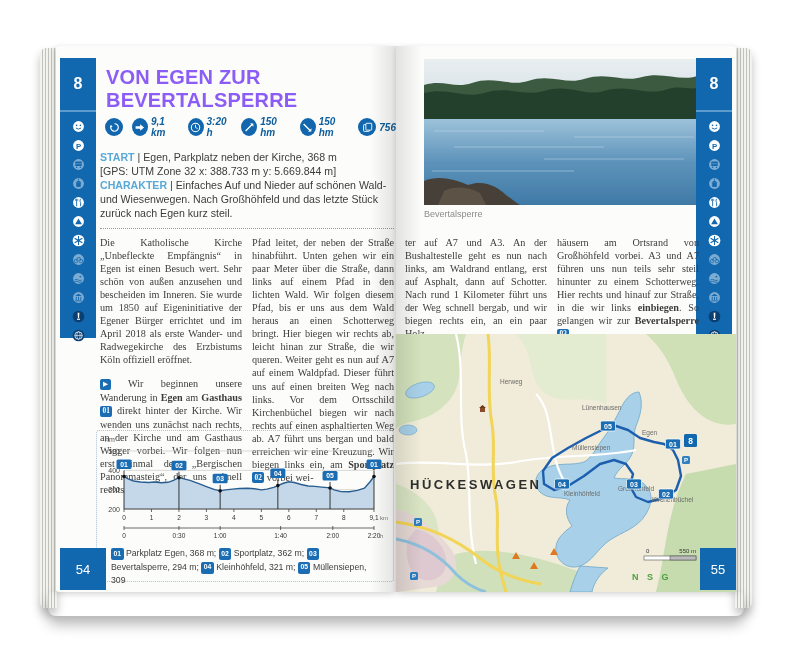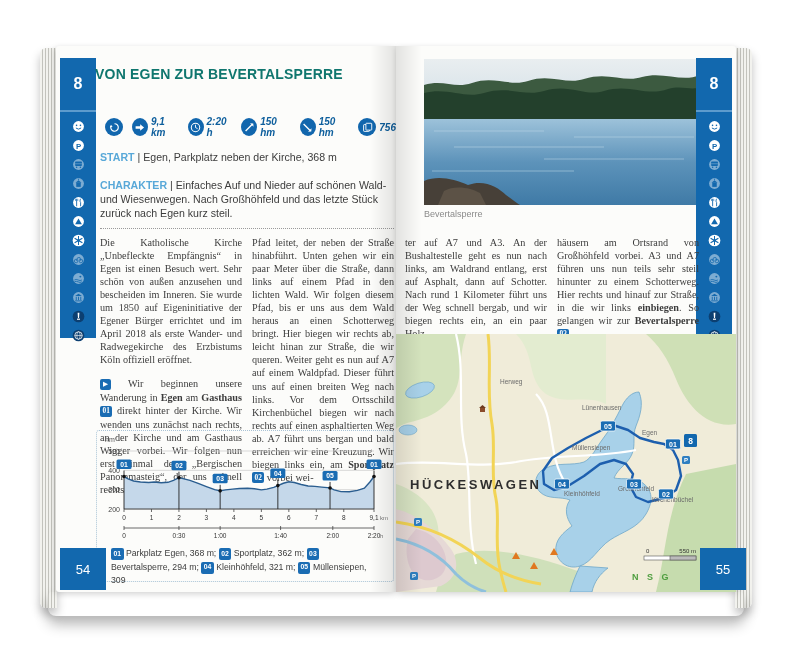--- a/index.html
+++ b/index.html
@@ -29,21 +29,21 @@
   .strip{position:absolute;top:12px;width:36px;height:280px;background:#1268ae;}
   .strip-l{left:4px;} .strip-r{left:300px;}
   .route-no{height:52px;display:flex;align-items:center;justify-content:center;
     color:#fff;font-size:16px;font-weight:bold;border-bottom:2px solid #5d9bcd;}
   .strip-icons{display:flex;flex-direction:column;align-items:center;padding-top:6px;gap:3px;}
   .strip-icon{width:16px;height:16px;display:flex;align-items:center;justify-content:center;}
   .strip-icon.dim{opacity:.45;}
   .strip-icon svg{width:15px;height:15px;display:block;}
 
   
-  .title{position:absolute;left:39px;top:20px;color:#0f766e;font-size:14px;
+  .title{position:absolute;left:50px;top:20px;color:#8b5cf6;font-size:20px;
     font-weight:bold;letter-spacing:.2px;}
   .subtitle{position:absolute;left:50px;top:46px;color:#2f8fcc;font-size:11px;}
   .stats{position:absolute;left:49px;top:70px;display:flex;align-items:center;gap:9px;}
   .stat{display:flex;align-items:center;gap:3px;font-style:italic;}
   .stat-ic{width:18px;height:18px;border-radius:50%;background:#1166ad;
     display:flex;align-items:center;justify-content:center;}
   .stat-ic svg{width:13px;height:13px;}
   .stat-v{color:#0d5e9c;font-size:10px;font-weight:bold;}
 
   .info{position:absolute;left:44px;top:104px;width:294px;font-size:10.6px;
@@ -66,21 +66,21 @@
   
   .chartbox{position:absolute;left:40px;top:384px;width:296px;height:150px;
     border:1.5px dotted #a9c3d6;border-radius:3px;}
   .legend{position:absolute;left:14px;top:116px;width:268px;font-size:8.7px;
     line-height:1.55;color:#3c3c3c;}
   .legend .wp{font-size:6.8px;top:-.5px;}
 
   .pagenum{position:absolute;top:502px;background:#1268ae;color:#fff;
     display:flex;align-items:center;justify-content:center;font-size:13px;z-index:9;}
   .pn-l{left:4px;width:46px;height:42px;}
-  .pn-r{left:304px;width:46px;height:42px;}
+  .pn-r{left:304px;width:36px;height:42px;}
 
   
   .photo{position:absolute;left:28px;top:13px;width:276px;height:146px;overflow:hidden;}
   .caption{position:absolute;left:28px;top:163px;font-size:9px;color:#8b8b8b;}
 
   .mapwrap{position:absolute;left:0;top:288px;width:340px;height:258px;overflow:hidden;}
 </style>
 </head>
 <body>
 
@@ -216,21 +216,21 @@
           <span class="stat-v">9,1 km</span>
         </div>
         <div class="stat">
           <span class="stat-ic">
             <svg viewBox="0 0 20 20">
               <circle cx="10" cy="10" r="6.5" fill="none" stroke="#fff" stroke-width="1.6"></circle>
               <line x1="10" y1="10" x2="10" y2="5.8" stroke="#fff" stroke-width="1.4"></line>
               <line x1="10" y1="10" x2="13.2" y2="11.8" stroke="#fff" stroke-width="1.4"></line>
             </svg>
           </span>
-          <span class="stat-v">2:20 h</span>
+          <span class="stat-v">3:20 h</span>
         </div>
         <div class="stat">
           <span class="stat-ic">
             <svg viewBox="0 0 20 20">
               <line x1="4" y1="15.5" x2="14" y2="5.5" stroke="#fff" stroke-width="2"></line>
               <polygon points="15.8,3.8 16.2,9 10.8,3.6" fill="#fff"></polygon>
             </svg>
           </span>
           <span class="stat-v">150 hm</span>
         </div>
@@ -249,21 +249,21 @@
               <rect x="4" y="5.5" width="9" height="10.5" rx="1" fill="none" stroke="#fff" stroke-width="1.4"></rect>
               <rect x="7.5" y="3.5" width="9" height="10.5" rx="1" fill="#1166ad" stroke="#fff" stroke-width="1.4"></rect>
             </svg>
           </span>
           <span class="stat-v">756</span>
         </div>
       </div>
 
     <div class="info">
       <span class="lbl">START</span><span> | Egen, Parkplatz neben der Kirche, 368 m</span><br>
-      <br>
+      <span>[GPS: UTM Zone 32  x: 388.733 m  y: 5.669.844 m]</span><br>
       <span class="lbl">CHARAKTER</span><span> | Einfaches Auf und Nieder auf schönen Wald- und Wiesenwegen. Nach Großhöhfeld und das letzte Stück zurück nach Egen kurz steil.</span>
     </div>
     <div class="dotline"></div>
 
     <div class="cols cols-left">
       <div class="col">
         <p>Die Katholische Kirche „Unbefleckte Empfängnis“ in Egen ist einen Besuch wert. Sehr schön von außen anzusehen und bescheiden im Inneren. Sie wurde um 1850 auf Eigeninitiative der Egener Bürger errichtet und im April 2018 als erste Wander- und Radwegekirche des Erzbistums Köln offiziell eröffnet.</p>
         <p><span class="play">▶</span> Wir beginnen unsere Wanderung in <b>Egen</b> am <b>Gasthaus</b> <span class="wp">01</span> direkt hinter der Kirche. Wir wenden uns zunächst nach rechts, an der Kirche und am Gasthaus Wigger vorbei. Wir folgen nun erst einmal dem „Bergischen Panoramasteig“, der uns schnell rechts auf einen</p>
       </div>
       <div class="col">

